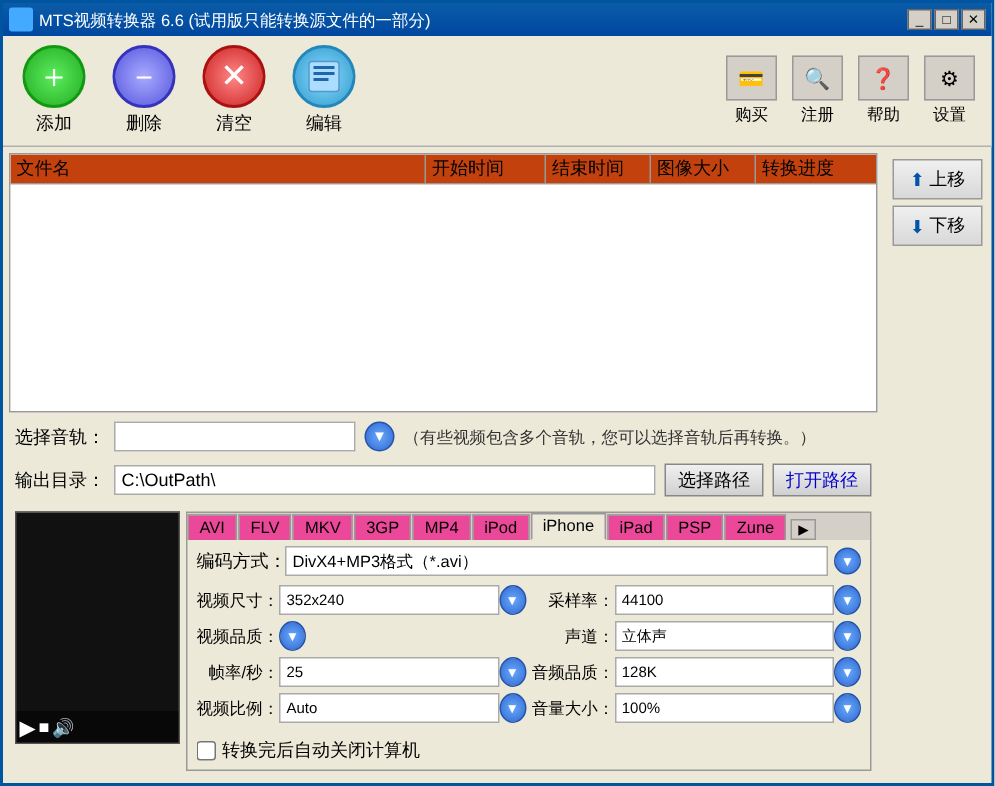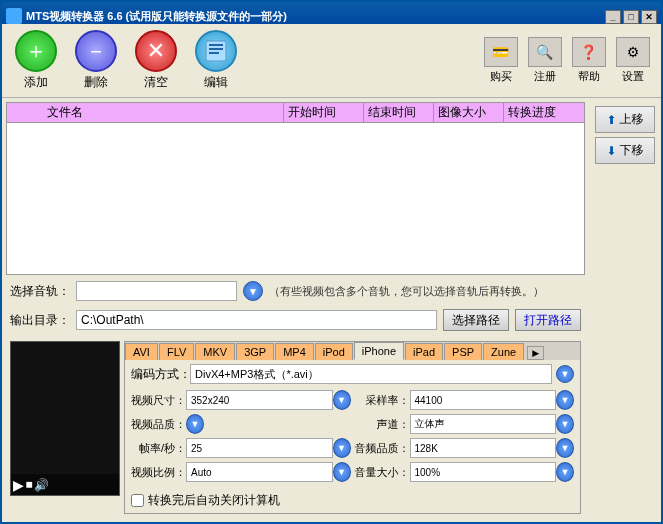--- a/index.html
+++ b/index.html
@@ -2,22 +2,22 @@
 <html><head>
   <meta charset="utf-8">
   <style>
     * { box-sizing: border-box; margin: 0; padding: 0; font-family: 'SimSun', '宋体', sans-serif; font-size: 12px; }
     body { width: 663px; height: 524px; background: #d4d0c8; overflow: hidden; }
 
     .window { width: 663px; height: 524px; background: #ece9d8; border: 2px solid #0055a0; display: flex; flex-direction: column; }
 
     .title-bar {
       background: linear-gradient(to bottom, #0a5ca8 0%, #0047a0 100%);
-      height: 22px; display: flex; align-items: flex-end; padding: 0 4px;
-      color: white; font-size: 12px; flex-shrink: 0; gap: 4px; font-weight: bold;
+      height: 22px; display: flex; align-items: center; padding: 0 4px;
+      color: white; font-size: 12px; flex-shrink: 0; gap: 4px;
     }
     .title-bar-icon { width: 16px; height: 16px; background: #4af; border-radius: 2px; flex-shrink: 0; }
     .title-bar-text { flex: 1; font-size: 11px; color: white; }
     .title-bar-buttons { display: flex; gap: 2px; }
     .tb-btn { width: 16px; height: 14px; border: 1px solid #666; background: #d4d0c8; display: flex; align-items: center; justify-content: center; font-size: 9px; cursor: pointer; color: #000; }
     .tb-btn.close { background: #d4d0c8; }
 
     .toolbar {
       background: #ece9d8; padding: 6px 8px 6px 8px; display: flex; align-items: center; gap: 0;
       border-bottom: 1px solid #b0b0b0; flex-shrink: 0;
@@ -37,21 +37,21 @@
     .rt-label { font-size: 11px; color: #000; }
 
     .main-area { display: flex; flex: 1; overflow: hidden; }
 
     .left-panel { flex: 1; display: flex; flex-direction: column; padding: 4px; gap: 4px; overflow: hidden; }
 
     .file-list-container {
       border: 1px solid #999; background: white; flex: 1; overflow: hidden; display: flex; flex-direction: column;
     }
     .file-list-header {
-      display: flex; background: #f0abfc; border-bottom: 1px solid #999; height: 20px; align-items: flex-start; flex-shrink: 0; padding-left: 36px;
+      display: flex; background: #c2410c; border-bottom: 1px solid #999; height: 20px; align-items: flex-start; flex-shrink: 0;
     }
     .file-col { padding: 0 4px; border-right: 1px solid #999; height: 100%; display: flex; align-items: center; }
     .file-col.name { flex: 1; }
     .file-col.start { width: 80px; }
     .file-col.end { width: 70px; }
     .file-col.size { width: 70px; }
     .file-col.progress { width: 80px; border-right: none; }
     .file-list-body { flex: 1; background: white; }
     .row-btn {
       background: linear-gradient(to bottom, #f0f0f0, #d8d8d8);
@@ -81,21 +81,21 @@
 
     .preview-box { width: 110px; height: 155px; background: #111; border: 1px solid #555; flex-shrink: 0; position: relative; }
     .preview-controls { position: absolute; bottom: 0; left: 0; right: 0; display: flex; align-items: center; gap: 2px; padding: 2px; background: rgba(0,0,0,0.5); }
     .prev-btn { font-size: 14px; color: white; cursor: pointer; }
     .prev-volume { font-size: 12px; color: white; cursor: pointer; }
 
     .format-panel { flex: 1; border: 1px solid #999; background: #ece9d8; display: flex; flex-direction: column; overflow: hidden; }
 
     .tabs-row { display: flex; background: #d4d0c8; flex-shrink: 0; align-items: flex-end; position: relative; }
     .tab {
-      padding: 2px 7px; border: 1px solid #999; border-bottom: none; background: #fdba74;
+      padding: 2px 7px; border: 1px solid #999; border-bottom: none; background: #ec4899;
       cursor: pointer; font-size: 11px; margin-right: 1px; white-space: nowrap;
     }
     .tab.active { background: #ece9d8; border-bottom: 1px solid #ece9d8; z-index: 1; }
     .tab-arrow { background: #d4d0c8; border: 1px solid #999; padding: 1px 4px; cursor: pointer; font-size: 9px; margin-left: 2px; }
 
     .settings-grid { display: grid; grid-template-columns: 1fr 1fr; gap: 4px; padding: 6px; flex: 1; }
     .setting-row { display: flex; align-items: center; gap: 0; }
     .setting-label { width: 55px; text-align: right; white-space: nowrap; font-size: 11px; }
     .setting-val { flex: 1; border: 1px solid #aaa; background: white; height: 20px; display: flex; align-items: center; padding: 0 4px; font-size: 10px; overflow: hidden; }
     .setting-spin { width: 18px; height: 20px; background: radial-gradient(circle, #66aaff, #3366cc); border: 1px solid #2255aa; border-radius: 50%; display: flex; align-items: center; justify-content: center; color: white; font-size: 9px; cursor: pointer; flex-shrink: 0; }

